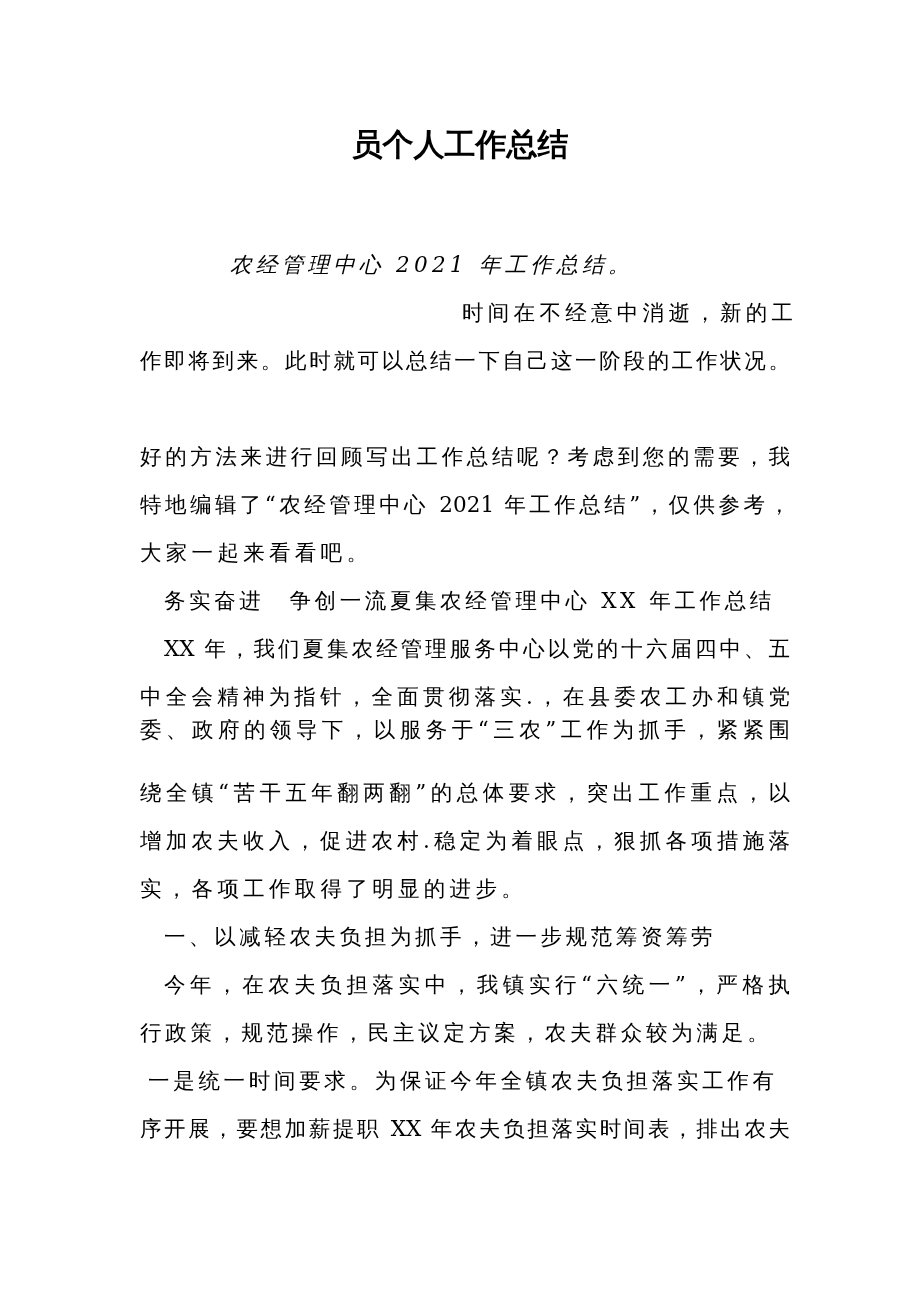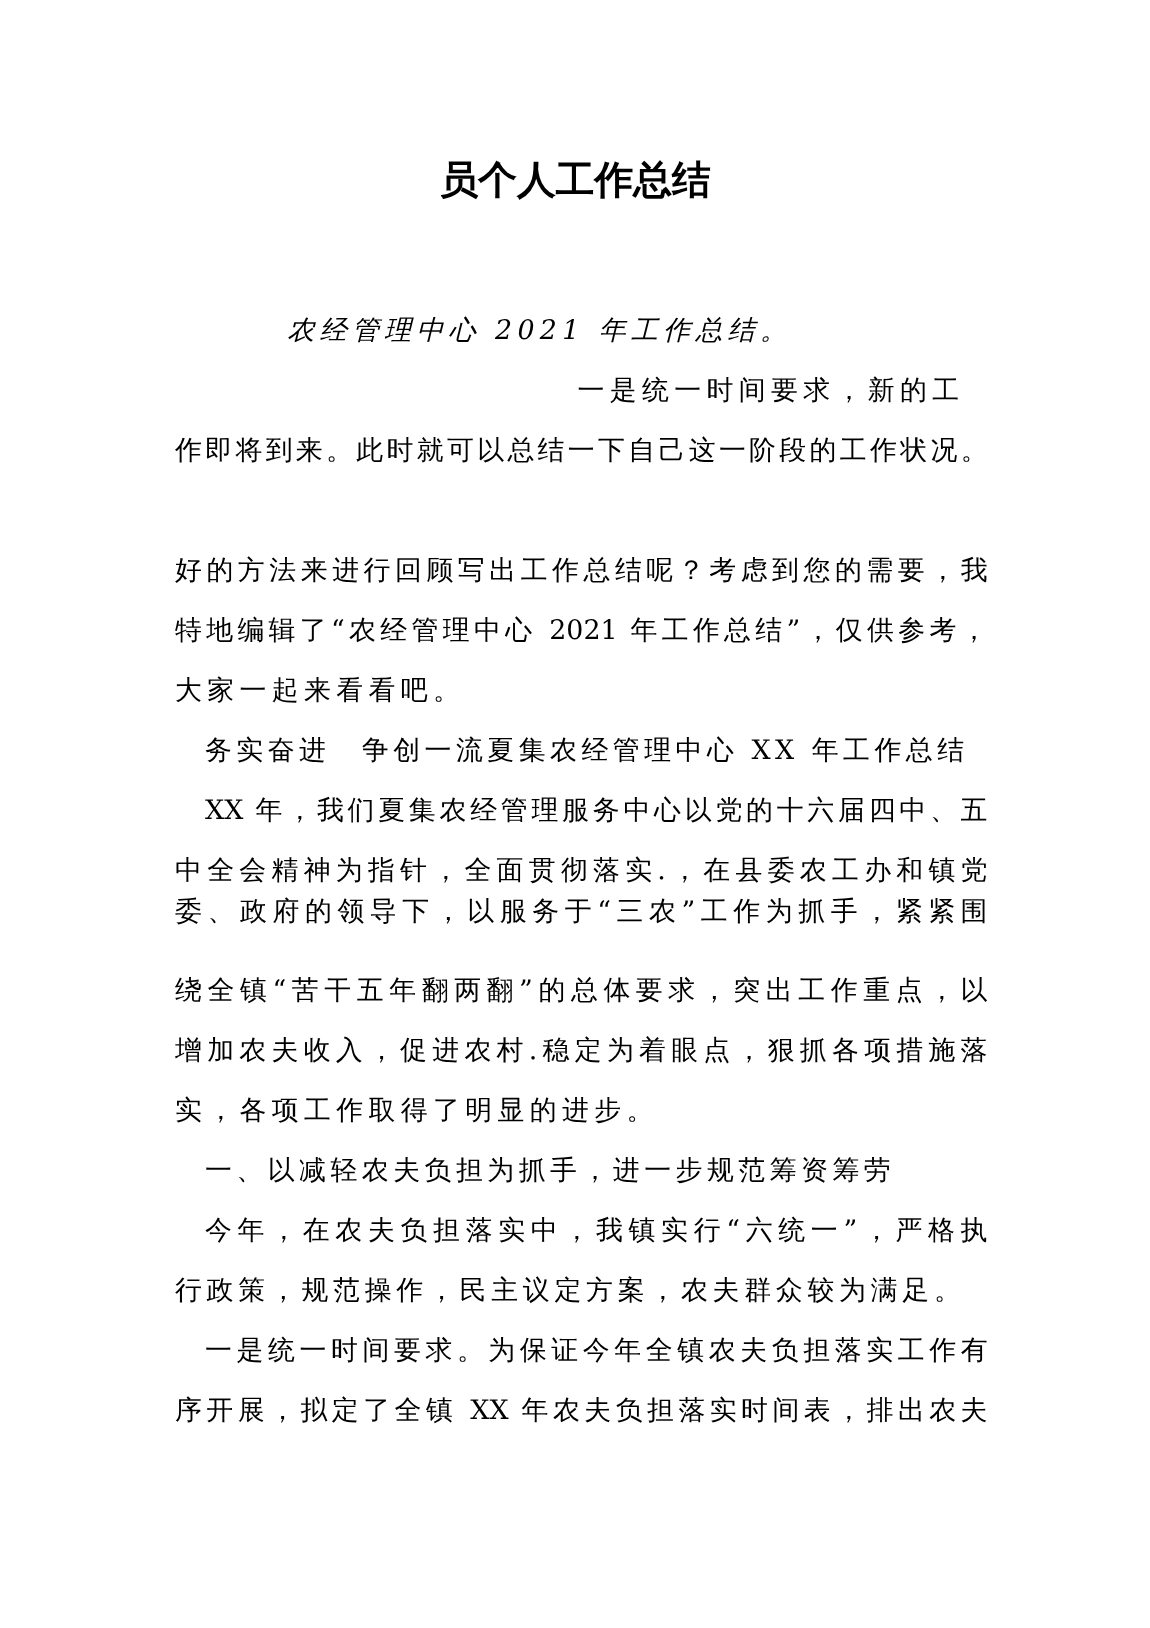--- a/index.html
+++ b/index.html
@@ -56,31 +56,31 @@
 </head>
 <body>
 
 <div class="page">
 
   <h1 class="title">
     <span style="display:block">员个人工作总结</span>
   </h1>
 
   <p class="line" style="top:241px; left:230px; width:auto;font-style:italic;">农经管理中心 2021 年工作总结。</p>
-  <p class="line" style="top:289px; left:462px; width:auto;">一是统一时间要求，新的工</p>
+  <p class="line" style="top:289px; left:462px; width:auto;">时间在不经意中消逝，新的工</p>
   <p class="line justify" style="top:337px;">作即将到来。此时就可以总结一下自己这一阶段的工作状况。</p>
   <p class="line justify" style="top:433px;">好的方法来进行回顾写出工作总结呢？考虑到您的需要，我</p>
   <p class="line justify" style="top:481px;">特地编辑了“农经管理中心 2021 年工作总结”，仅供参考，</p>
   <p class="line" style="top:529px; width:auto;">大家一起来看看吧。</p>
   <p class="line" style="top:577px; left:164px; width:auto; letter-spacing:3.6px;">务实奋进　争创一流夏集农经管理中心 XX 年工作总结</p>
   <p class="line justify" style="top:625px; left:164px; width:626px;">XX 年，我们夏集农经管理服务中心以党的十六届四中、五</p>
   <p class="line justify" style="top:673px;">中全会精神为指针，全面贯彻落实.，在县委农工办和镇党</p>
   <p class="line justify" style="top:706px;">委、政府的领导下，以服务于“三农”工作为抓手，紧紧围</p>
   <p class="line justify" style="top:769px;">绕全镇“苦干五年翻两翻”的总体要求，突出工作重点，以</p>
   <p class="line justify" style="top:817px;">增加农夫收入，促进农村.稳定为着眼点，狠抓各项措施落</p>
   <p class="line" style="top:865px; width:auto;">实，各项工作取得了明显的进步。</p>
   <p class="line" style="top:913px; left:164px; width:auto; letter-spacing:3.6px;">一、以减轻农夫负担为抓手，进一步规范筹资筹劳</p>
   <p class="line justify" style="top:961px; left:164px; width:626px;">今年，在农夫负担落实中，我镇实行“六统一”，严格执</p>
   <p class="line" style="top:1009px; width:auto; letter-spacing:3.8px;">行政策，规范操作，民主议定方案，农夫群众较为满足。</p>
-  <p class="line justify" style="top:1057px; left:164px; width:626px;">一是统一时间要求。为保证今年全镇农夫负担落实工作有</p>
-  <p class="line justify" style="top:1105px;">序开展，拟定了全镇 XX 年农夫负担落实时间表，排出农夫</p>
+  <p class="line justify" style="top:1057px; left:148px; width:626px;">一是统一时间要求。为保证今年全镇农夫负担落实工作有</p>
+  <p class="line justify" style="top:1105px;">序开展，要想加薪提职 XX 年农夫负担落实时间表，排出农夫</p>
 
 </div>
 
 </body></html>

